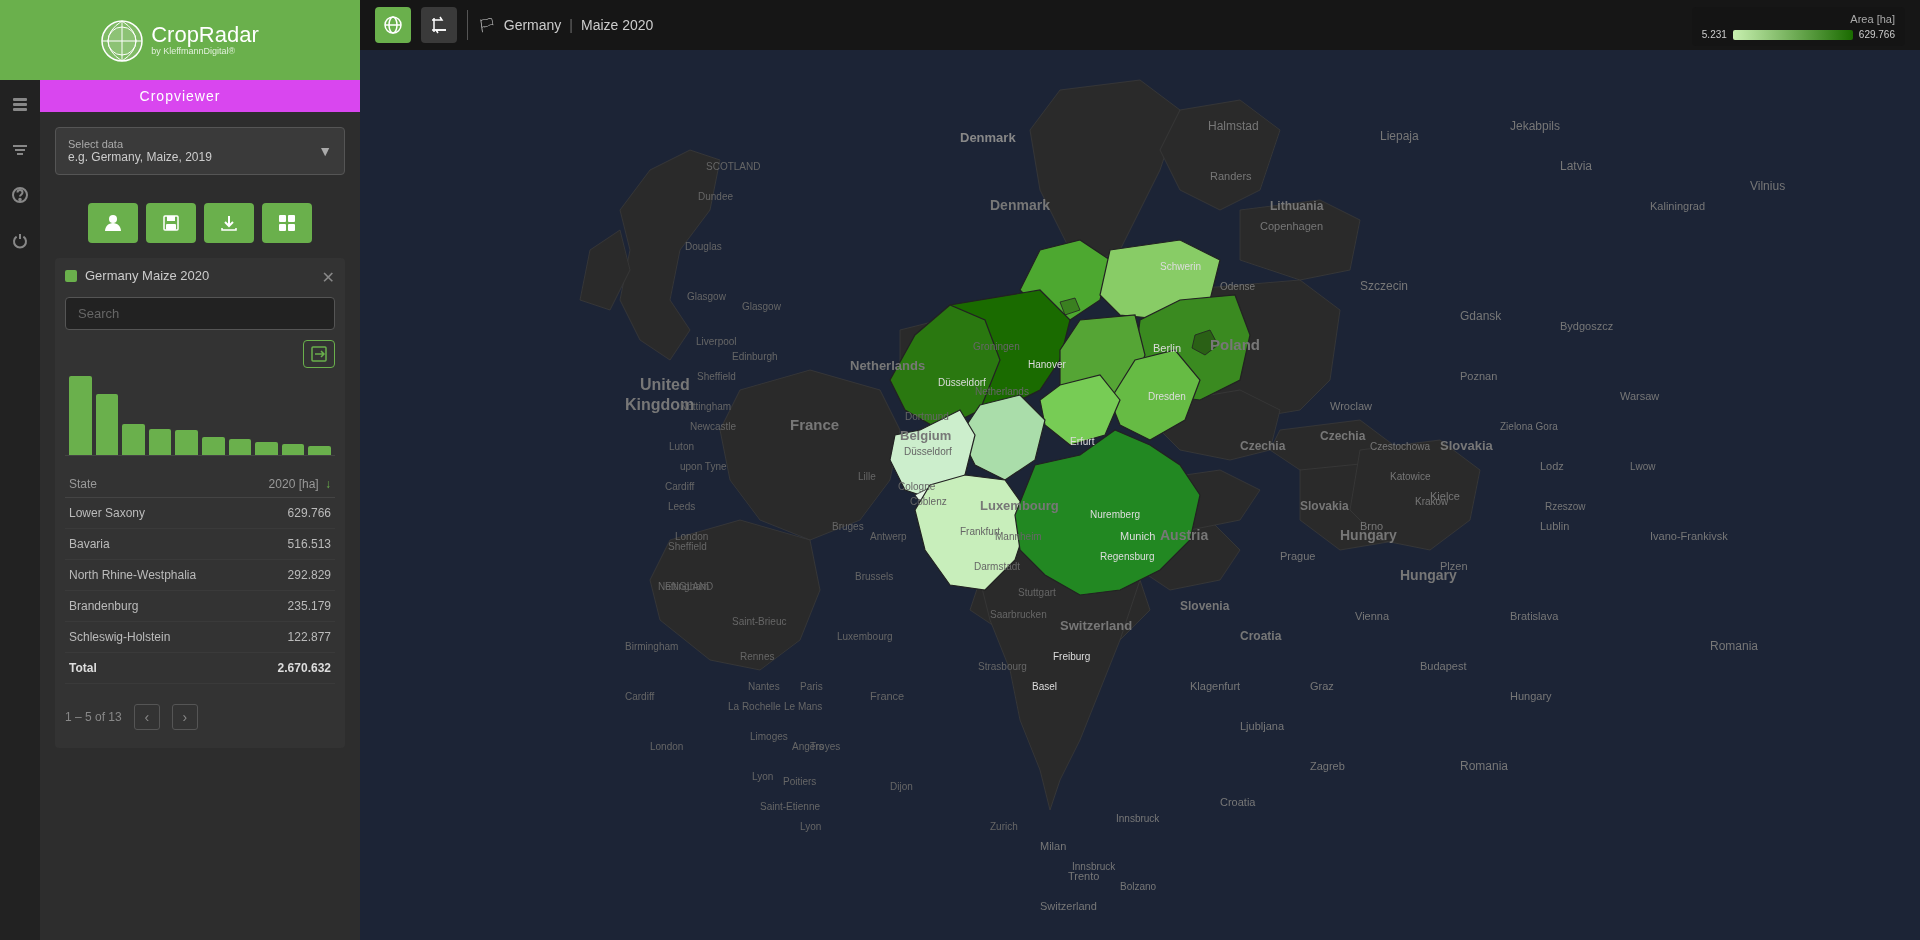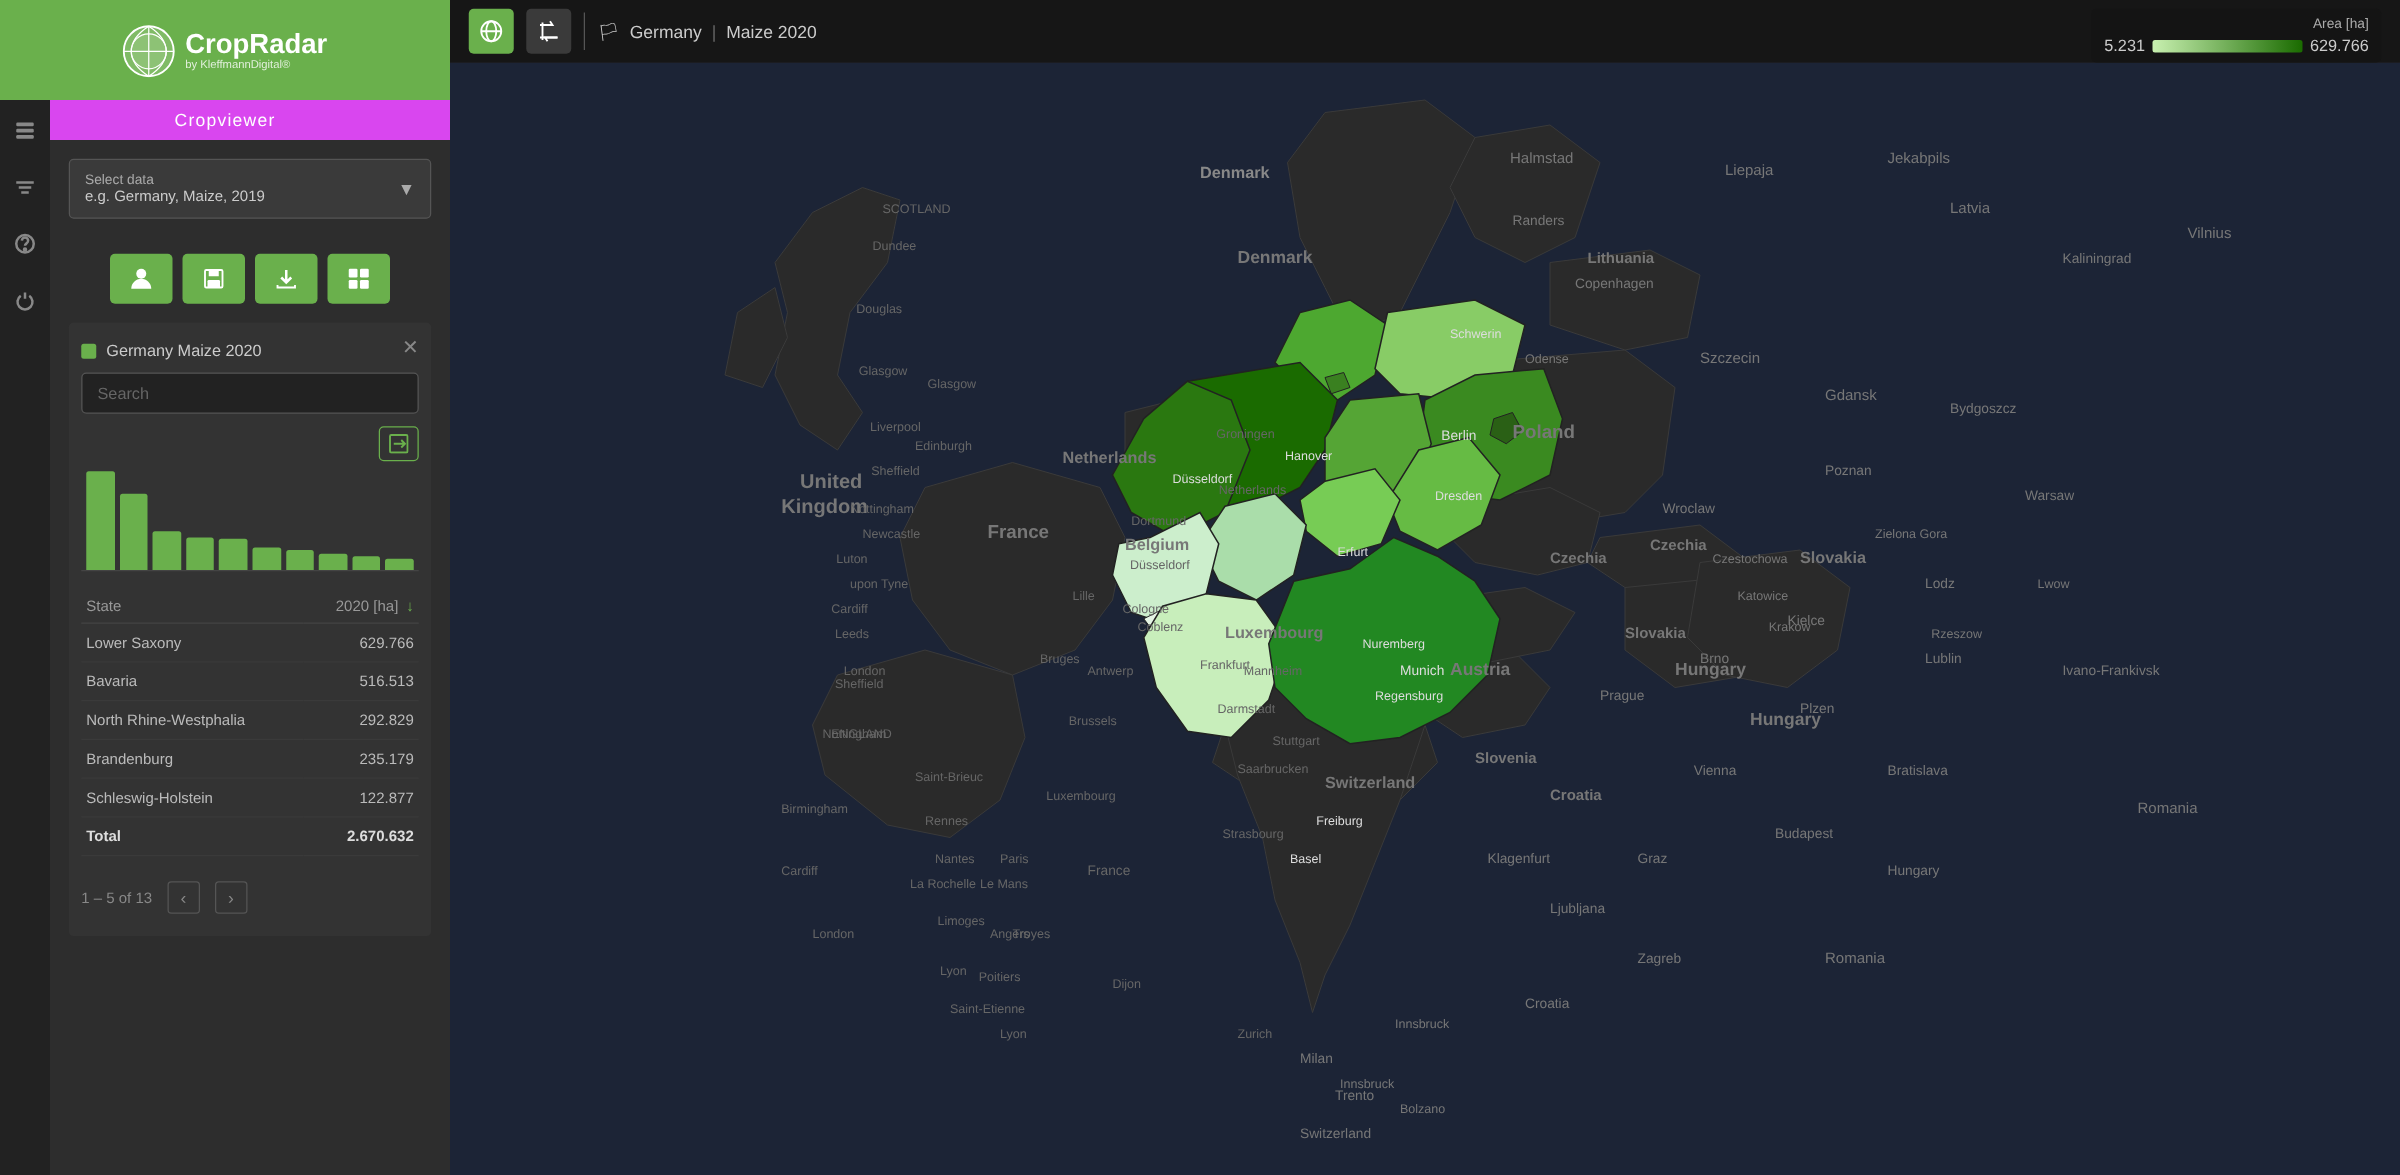--- a/index.html
+++ b/index.html
@@ -37,21 +37,21 @@
     }
 
     .logo-text-area {
       display: flex;
       flex-direction: column;
     }
 
     .logo-title {
       color: white;
       font-size: 22px;
-      font-weight: bold;
+      font-weight: normal;
       line-height: 1;
     }
 
     .logo-subtitle {
       color: rgba(255,255,255,0.8);
       font-size: 9px;
     }
 
     .cropviewer-label {
       background: #d946ef;
@@ -153,21 +153,21 @@
 
     
     .dataset-panel {
       background: #333;
       border-radius: 4px;
       padding: 10px;
     }
 
     .dataset-header {
       display: flex;
-      align-items: flex-end;
+      align-items: flex-start;
       justify-content: space-between;
       margin-bottom: 10px;
     }
 
     .dataset-title-area {
       display: flex;
       align-items: center;
       gap: 8px;
     }
 
@@ -393,21 +393,21 @@
 
     .legend-gradient {
       width: 120px;
       height: 10px;
       background: linear-gradient(to right, #c8f0b0, #1a6b00);
       border-radius: 2px;
     }
 
     .legend-min, .legend-max {
       color: #ccc;
-      font-size: 13px;
+      font-size: 10px;
     }
 
     
     .map-svg {
       position: absolute;
       top: 50px;
       left: 0;
       right: 0;
       bottom: 0;
     }

